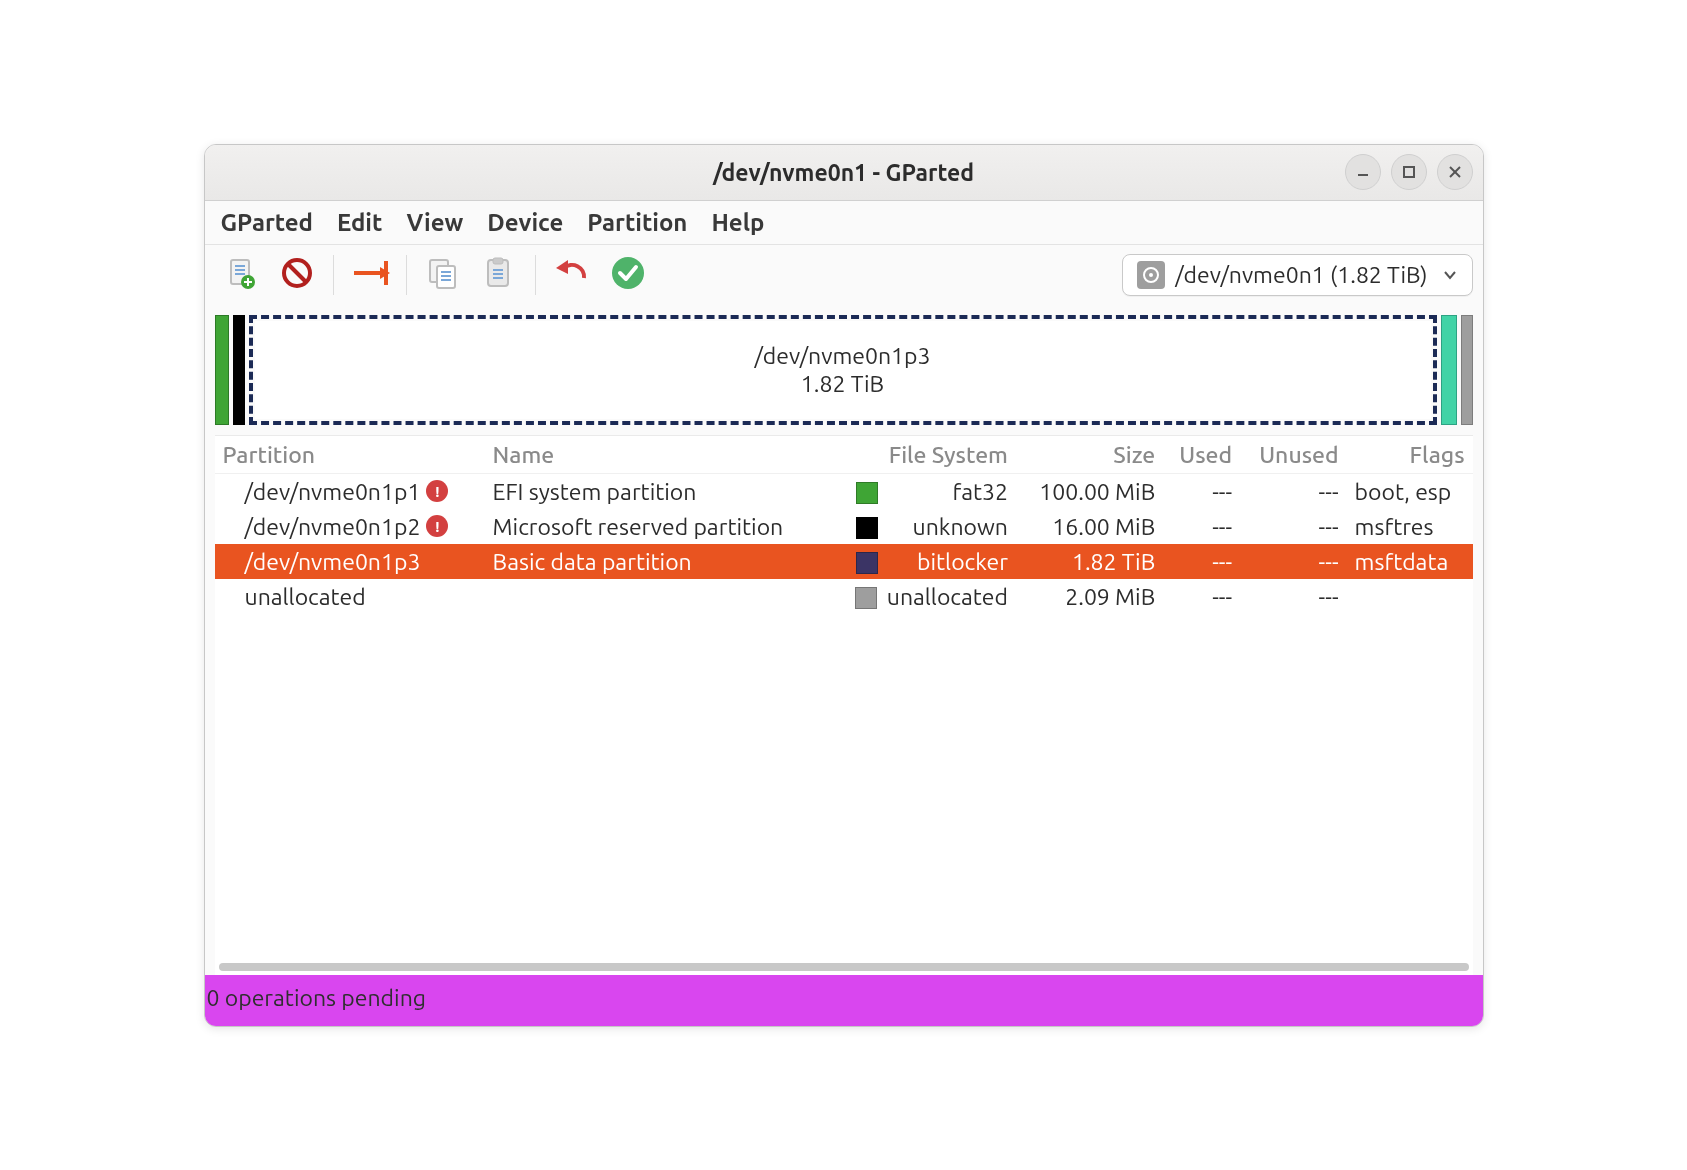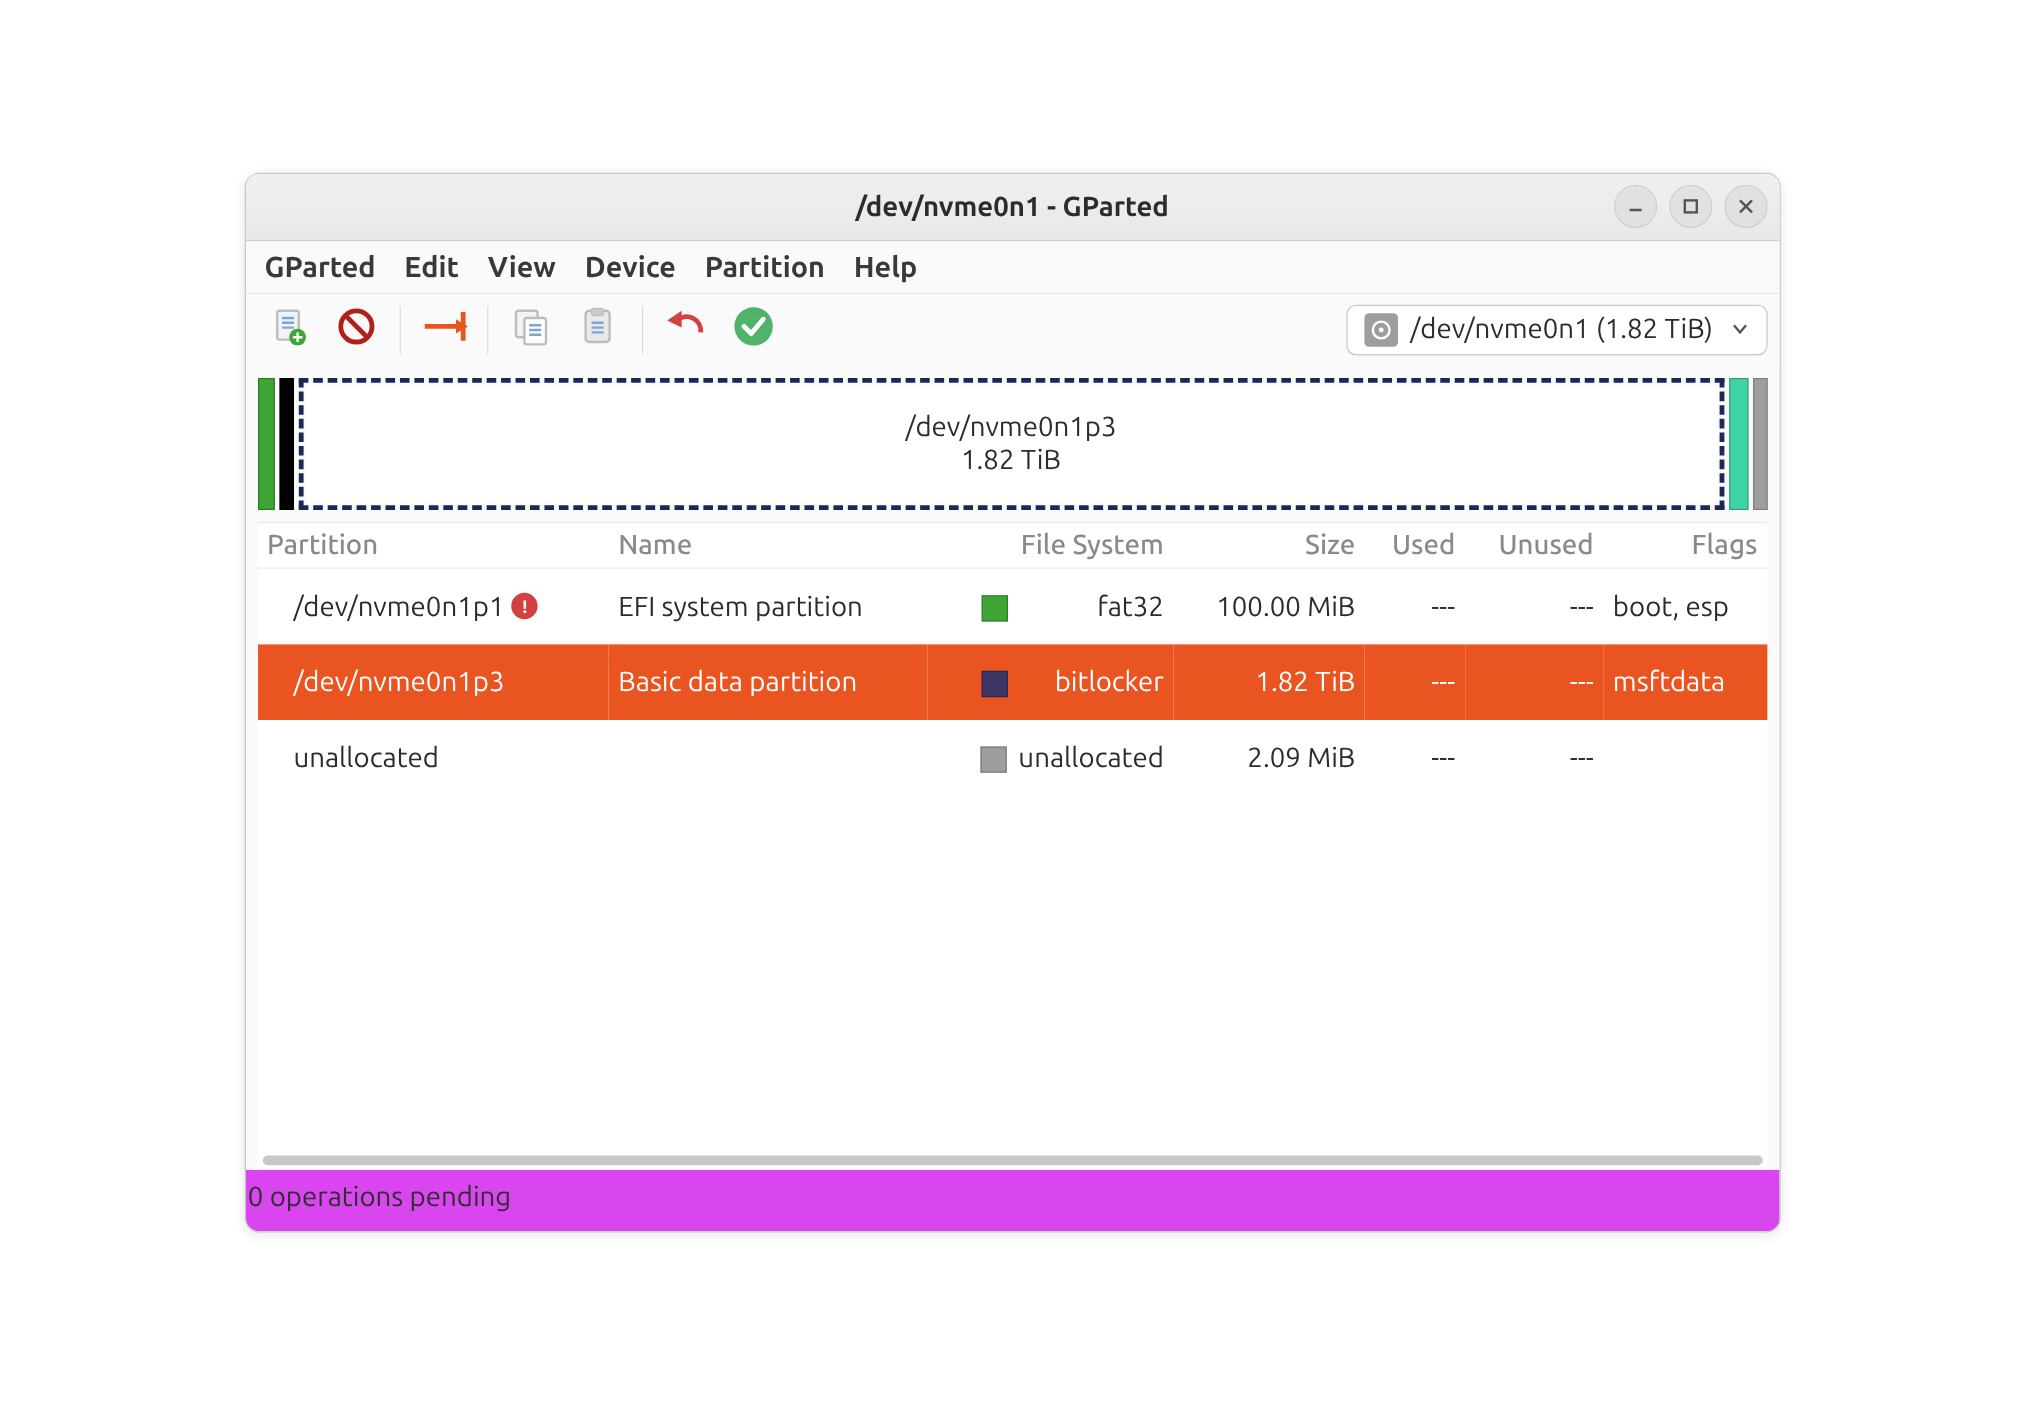--- a/index.html
+++ b/index.html
@@ -140,21 +140,21 @@
   th {
     text-align: left;
     font-weight: 500;
     color: #8a8a8a;
     font-size: 23px;
     padding: 6px 8px;
     border-bottom: 1px solid #f0f0f0;
   }
   th.r, td.r { text-align: right; }
   td {
-    padding: 19px 8px;
+    padding: 5px 8px;
     font-size: 23px;
     color: #2c2c2c;
     white-space: nowrap;
   }
   tr.row { height: 34px; cursor: pointer;}
   tr.sel td { background: #e95420; color: #fff; }
   .indent { padding-left: 22px; display:flex; align-items:center; gap:4px;}
   .warn {
     width: 22px; height: 22px; border-radius: 50%;
     background: #d34040;
@@ -351,20 +351,39 @@
               <span class="fswrap">
                 <span class="swatch" style="background: rgb(63, 165, 53);"></span>
                 <span class="fslabel">fat32</span>
               </span>
             </td>
             <td class="r">100.00 MiB</td>
             <td class="r">---</td>
             <td class="r">---</td>
             <td>boot, esp</td>
           </tr>
+          <tr class="row">
+            <td>
+              <span class="indent">
+                <span>/dev/nvme0n1p2</span>
+                <span class="warn">!</span>
+              </span>
+            </td>
+            <td>Microsoft reserved partition</td>
+            <td class="r">
+              <span class="fswrap">
+                <span class="swatch" style="background: rgb(0, 0, 0);"></span>
+                <span class="fslabel">unknown</span>
+              </span>
+            </td>
+            <td class="r">16.00 MiB</td>
+            <td class="r">---</td>
+            <td class="r">---</td>
+            <td>msftres</td>
+          </tr>
           <tr class="row sel">
             <td>
               <span class="indent">
                 <span>/dev/nvme0n1p3</span>
               </span>
             </td>
             <td>Basic data partition</td>
             <td class="r">
               <span class="fswrap">
                 <span class="swatch" style="background: rgb(59, 52, 101);"></span>

